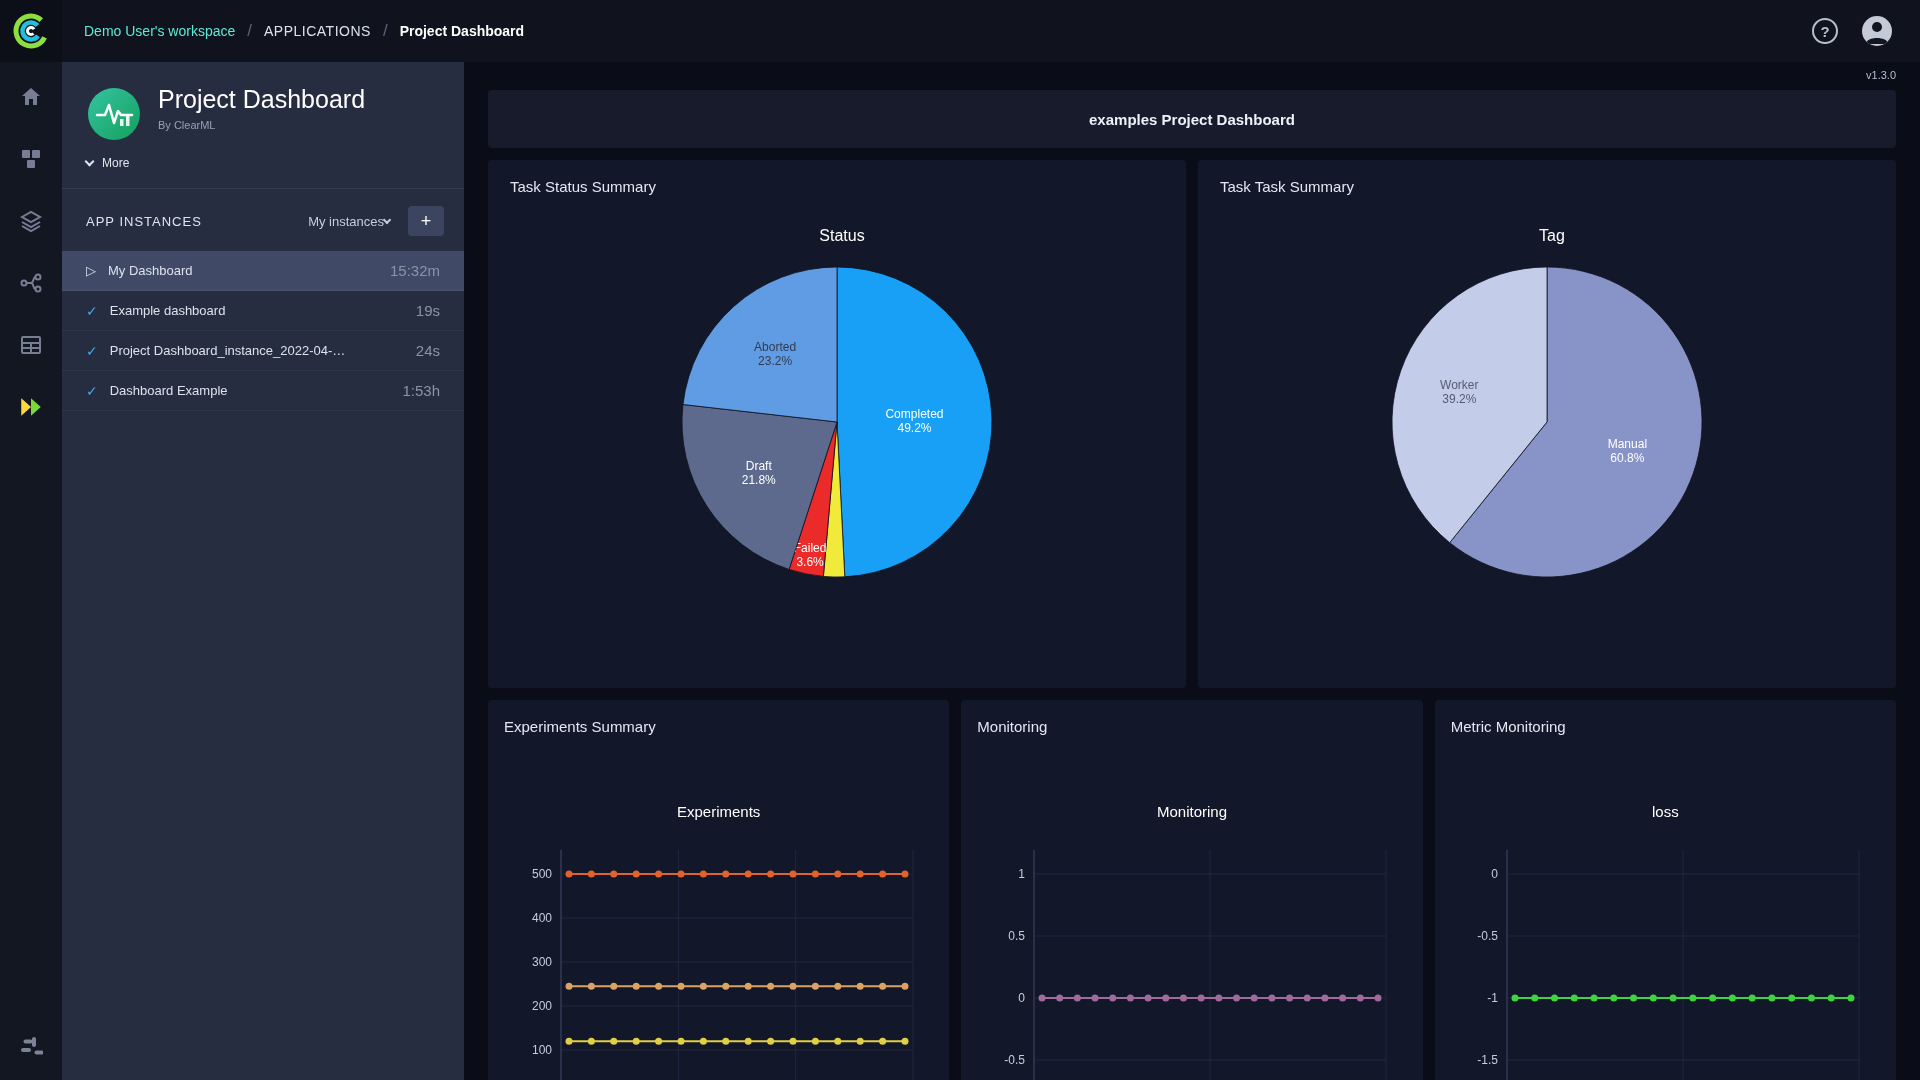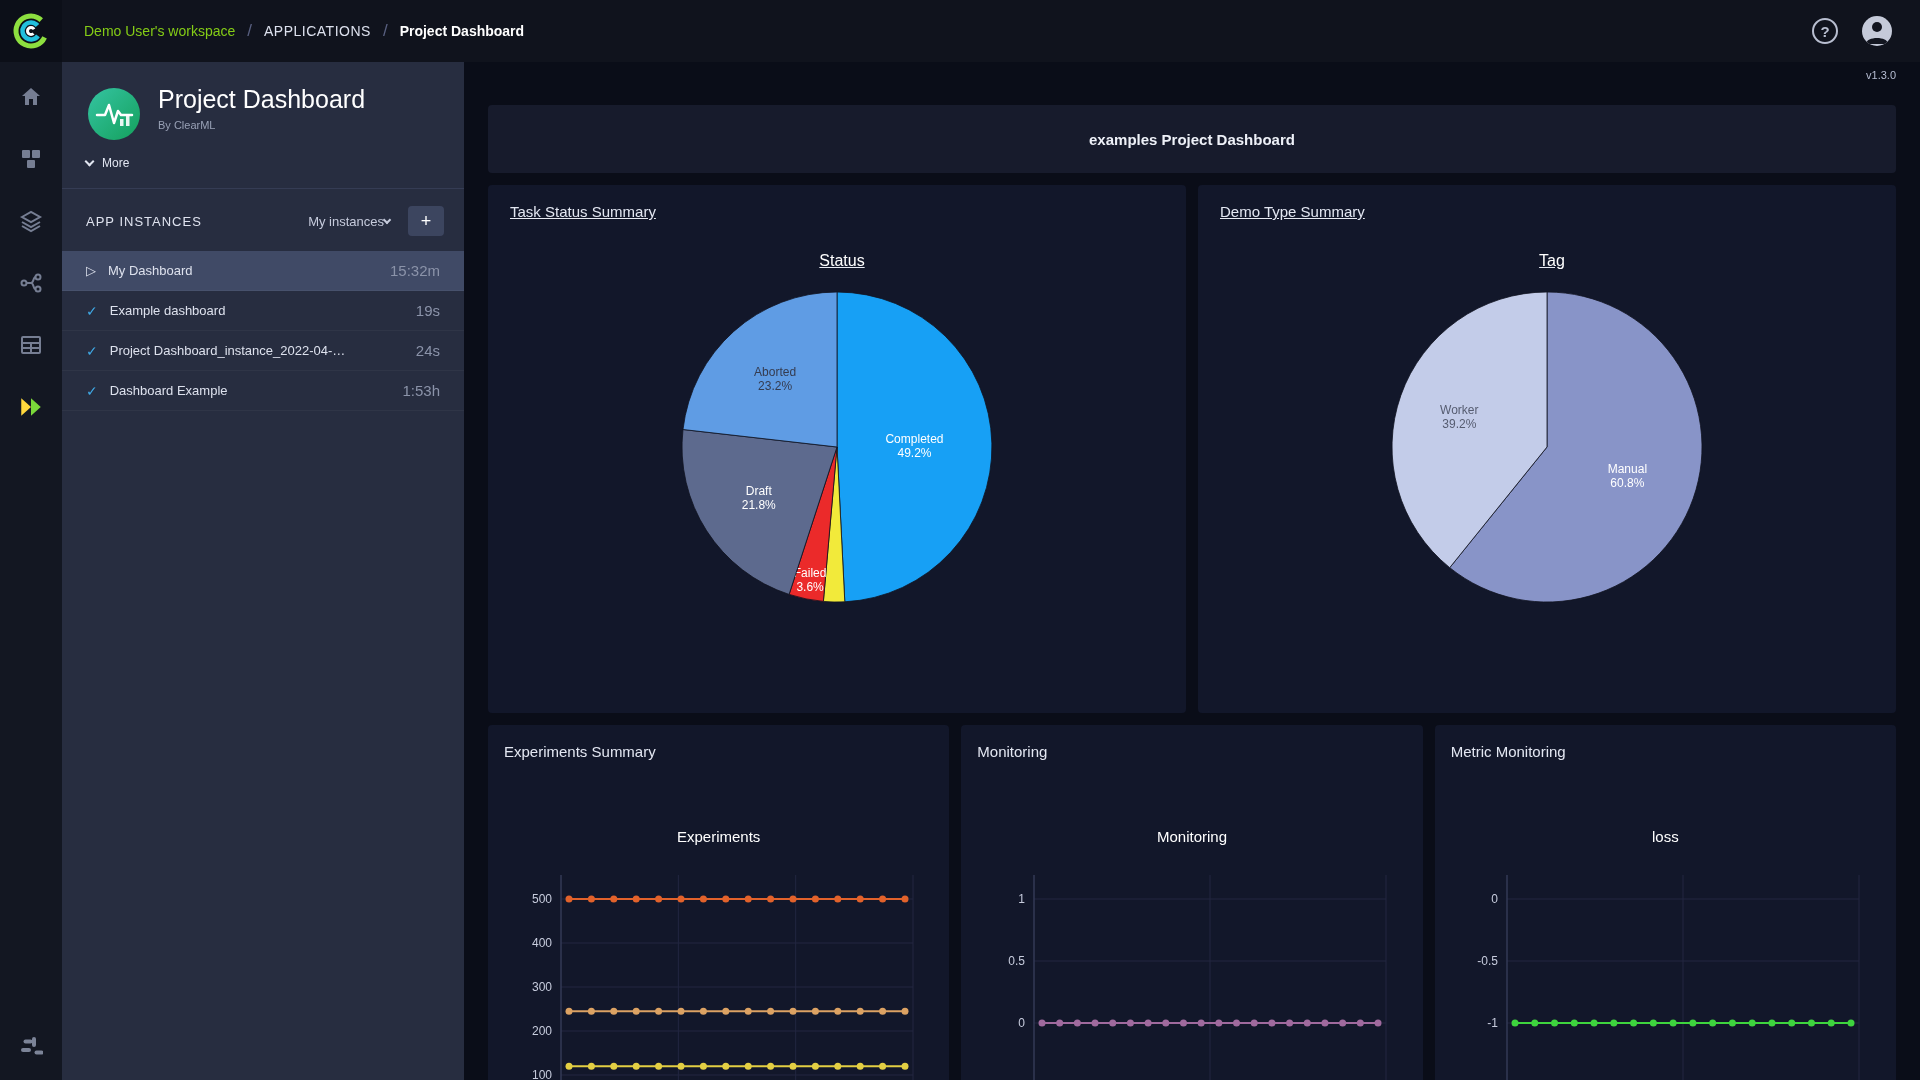--- a/index.html
+++ b/index.html
@@ -6,21 +6,21 @@
   *{box-sizing:border-box;}
   .app{width:1920px;height:1080px;position:relative;overflow:hidden;
        font-family:"Liberation Sans",sans-serif;color:#e6e9f2;background:#0a0d18;}
 
   
   .topbar{position:absolute;top:0;left:0;width:1920px;height:62px;background:#10131d;
           display:flex;align-items:center;z-index:10;}
   .logo-box{width:62px;height:62px;min-width:62px;display:flex;align-items:center;justify-content:center;
             background:#0c0f18;cursor:pointer;}
   .breadcrumbs{margin-left:22px;display:flex;align-items:center;gap:12px;font-size:14px;}
-  .crumb-workspace{color:#84cc16;cursor:pointer;}
+  .crumb-workspace{color:#5eead4;cursor:pointer;}
   .crumb-sep{color:#596080;font-size:17px;}
   .crumb-apps{color:#dde1ee;letter-spacing:.5px;cursor:pointer;}
   .crumb-current{color:#ffffff;font-weight:bold;}
   .topbar-right{margin-left:auto;display:flex;align-items:center;gap:24px;padding-right:28px;}
   .help-circle{width:26px;height:26px;border:2px solid #b8bed0;border-radius:50%;display:flex;
                align-items:center;justify-content:center;color:#b8bed0;font-size:15px;font-weight:bold;cursor:pointer;}
   .avatar{width:30px;height:30px;border-radius:50%;background:#c5cad9;display:flex;align-items:flex-end;
           justify-content:center;overflow:hidden;cursor:pointer;}
 
   
@@ -51,23 +51,23 @@
   .inst-row{height:40px;display:flex;align-items:center;gap:12px;padding:0 24px;cursor:pointer;
             border-bottom:1px solid rgba(255,255,255,0.04);font-size:13px;color:#dde1ed;}
   .inst-row.selected{background:#404a66;}
   .run-icon{color:#dfe3ee;font-size:13px;}
   .check-icon{color:#3fa9e6;font-size:14px;}
   .inst-time{margin-left:auto;color:#8b93a9;font-size:15px;}
 
   
   .main{position:absolute;top:62px;left:464px;width:1456px;height:1030px;padding:0 24px;}
   .version{text-align:right;color:#b6bdd2;font-size:11px;padding-top:7px;height:24px;}
-  .header-card{margin-top:19px;height:68px;background:#171b2c;border-radius:4px;display:flex;
+  .header-card{margin-top:4px;height:58px;background:#171b2c;border-radius:4px;display:flex;
                align-items:center;justify-content:center;color:#eef1f8;font-weight:bold;font-size:15px;}
-  .top-grid{display:flex;gap:12px;margin-top:12px;text-decoration:underline;}
+  .top-grid{display:flex;gap:12px;margin-top:12px;}
   .pie-card{flex:1;height:528px;background:#12172a;border-radius:4px;padding:18px 22px;}
   .card-title{color:#e3e7f2;font-size:15px;}
   .chart-subtitle{color:#ffffff;font-size:16px;margin:32px 0 0 10px;text-align:center;}
   .pie-wrap{display:flex;justify-content:center;margin-top:12px;}
   .bottom-grid{display:flex;gap:12px;margin-top:12px;}
   .line-card{flex:1;height:480px;background:#12172a;border-radius:4px;padding:18px 16px;}
   .line-title{color:#ffffff;font-size:15px;text-align:center;margin-top:68px;}
   .line-wrap{display:flex;justify-content:center;margin-top:14px;}
 </style>
 </head>
@@ -225,21 +225,21 @@
               <path d="M165,165 L151.38,319.40 A155,155 0 0 1 117.10,312.41 Z" fill="#eb2a2a" stroke="#10131f" stroke-width="0.8"></path>
               <text x="138.06910912763223" y="297.1334538140157" text-anchor="middle" fill="#ffffff" font-size="12" font-family="&quot;Liberation Sans&quot;,sans-serif"><tspan x="138.06910912763223" dy="-2">Failed</tspan><tspan x="138.06910912763223" dy="14">3.6%</tspan></text>
               <path d="M165,165 L117.10,312.41 A155,155 0 0 1 10.99,147.51 Z" fill="#5d6a8e" stroke="#10131f" stroke-width="0.8"></path>
               <text x="86.79215384627028" y="215.32427644779946" text-anchor="middle" fill="#ffffff" font-size="12" font-family="&quot;Liberation Sans&quot;,sans-serif"><tspan x="86.79215384627028" dy="-2">Draft</tspan><tspan x="86.79215384627028" dy="14">21.8%</tspan></text>
               <path d="M165,165 L10.99,147.51 A155,155 0 0 1 165.00,10.00 Z" fill="#5f9ce4" stroke="#10131f" stroke-width="0.8"></path>
               <text x="103.0608963286146" y="95.62747347555107" text-anchor="middle" fill="#343b4f" font-size="12" font-family="&quot;Liberation Sans&quot;,sans-serif"><tspan x="103.0608963286146" dy="-2">Aborted</tspan><tspan x="103.0608963286146" dy="14">23.2%</tspan></text>
             </svg>
           </div>
       </section>
       <section class="pie-card">
-        <div class="card-title">Demo Type Summary</div>
+        <div class="card-title">Task Task Summary</div>
         <div class="chart-subtitle">Tag</div>
         <div class="pie-wrap">
             <svg width="330" height="330" viewBox="0 0 330 330">
               <path d="M165,165 L165.00,10.00 A155,155 0 1 1 67.71,285.66 Z" fill="#8894c8" stroke="#10131f" stroke-width="0.8"></path>
               <text x="245.3899431848667" y="193.37286617058462" text-anchor="middle" fill="#ffffff" font-size="12" font-family="&quot;Liberation Sans&quot;,sans-serif"><tspan x="245.3899431848667" dy="-2">Manual</tspan><tspan x="245.3899431848667" dy="14">60.8%</tspan></text>
               <path d="M165,165 L67.71,285.66 A155,155 0 0 1 165.00,10.00 Z" fill="#c3cce9" stroke="#10131f" stroke-width="0.8"></path>
               <text x="77.30188016196361" y="134.04778235936223" text-anchor="middle" fill="#565c70" font-size="12" font-family="&quot;Liberation Sans&quot;,sans-serif"><tspan x="77.30188016196361" dy="-2">Worker</tspan><tspan x="77.30188016196361" dy="14">39.2%</tspan></text>
             </svg>
           </div>
       </section>

